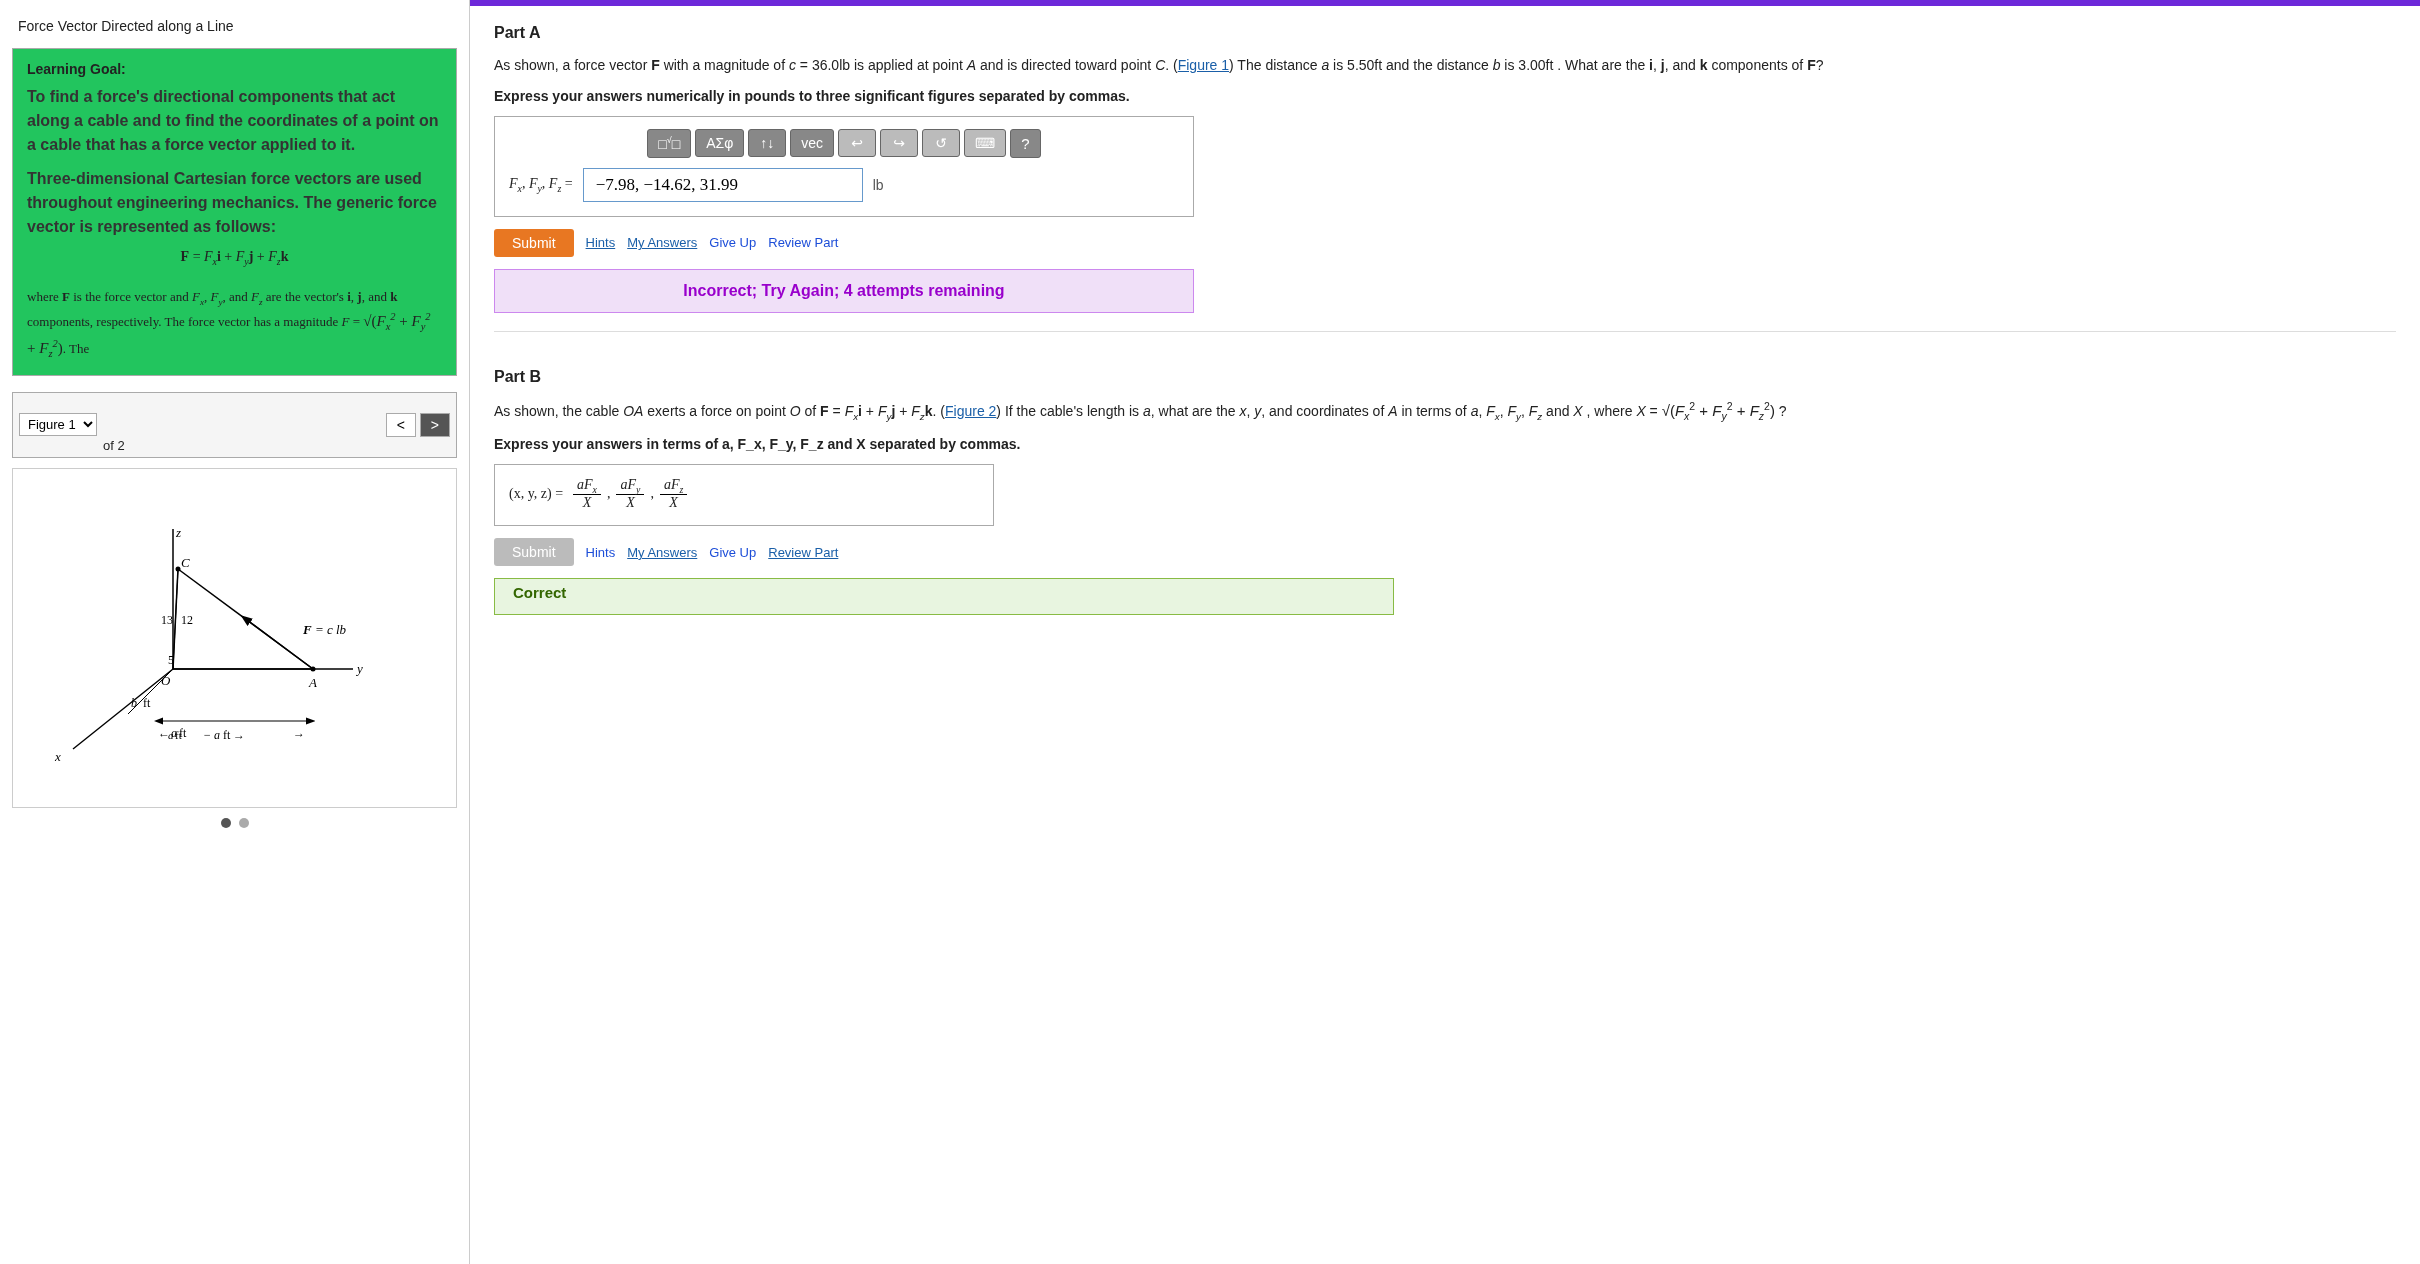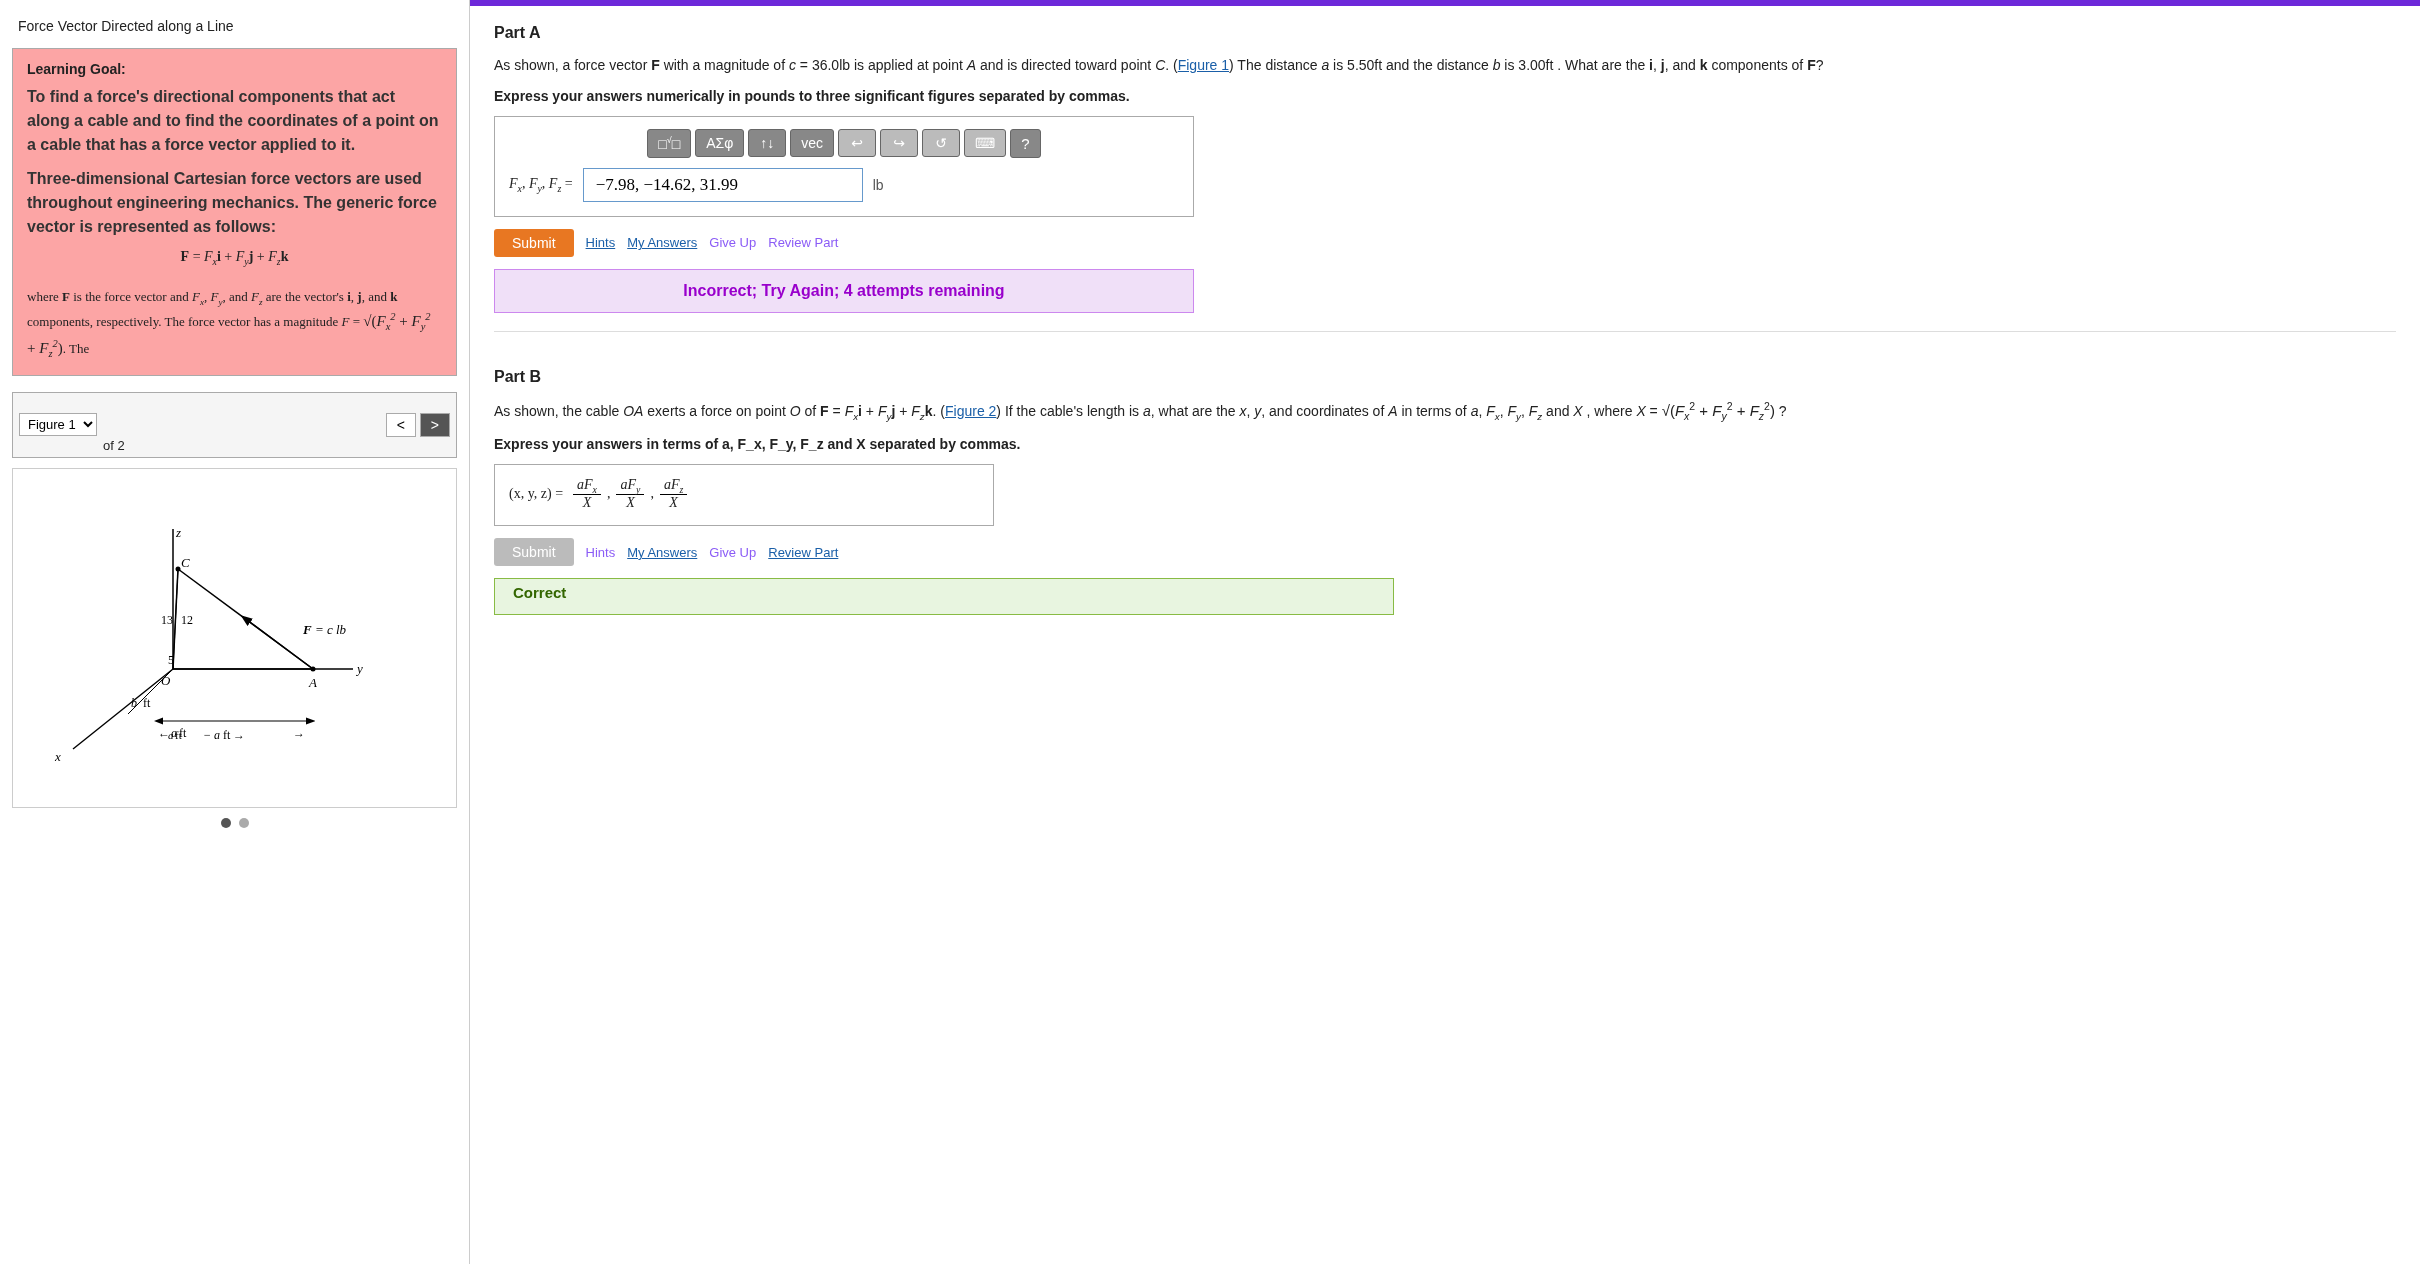--- a/index.html
+++ b/index.html
@@ -25,21 +25,21 @@
       font-size: 14px;
       font-weight: normal;
       padding: 18px 18px 14px 18px;
       color: #222;
       font-family: Arial, sans-serif;
     }
     .learning-goal-box {
       border: 1px solid #aaa;
       margin: 0 12px 16px 12px;
       padding: 12px 14px;
-      background: #fca5a5;
+      background: #22c55e;
     }
     .learning-goal-title {
       font-weight: bold;
       font-family: Arial, sans-serif;
       font-size: 14px;
       margin-bottom: 8px;
     }
     .learning-goal-text {
       font-family: Arial, sans-serif;
       font-size: 16px;
@@ -227,21 +227,21 @@
       cursor: pointer;
     }
     .submit-btn.disabled {
       background: #bbb;
       color: #fff;
       cursor: default;
     }
     .action-link {
       font-family: Arial, sans-serif;
       font-size: 13px;
-      color: #8b5cf6;
+      color: #1d4ed8;
       cursor: pointer;
       text-decoration: none;
     }
     .action-link.blue {
       color: #1a5fa8;
       text-decoration: underline;
     }
     .incorrect-banner {
       background: #f0e0f8;
       border: 1px solid #cc88ee;

